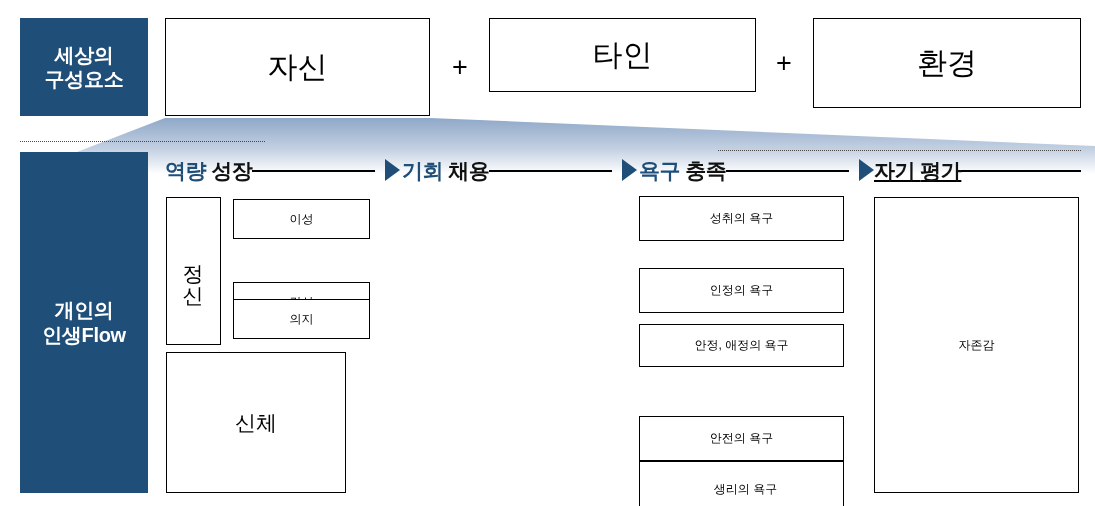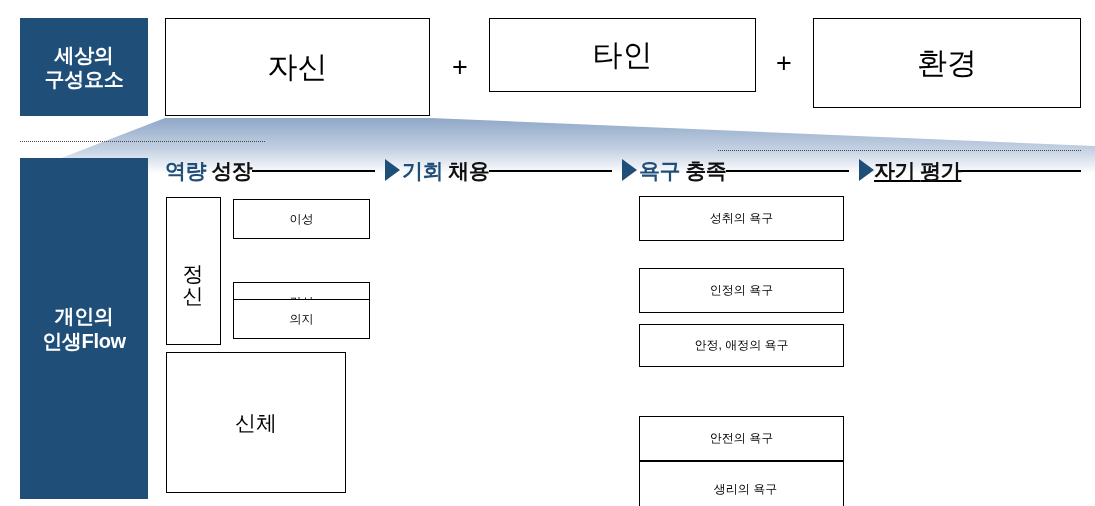--- a/index.html
+++ b/index.html
@@ -148,21 +148,21 @@
         <stop offset="55%" stop-color="#C3D0E2" stop-opacity="1"></stop>
         <stop offset="100%" stop-color="#FFFFFF" stop-opacity="1"></stop>
       </linearGradient>
     </defs>
     <polygon points="165,2 430,2 1095,30 1095,58 20,58" fill="url(#funnelGrad)"></polygon>
   </svg>
 
   <hr class="abs dotted-rule" style="left:20px; top:133px; width:245px;">
   <hr class="abs dotted-rule" style="left:718px; top:142px; width:363px;">
 
-  <div class="abs navy-label" style="left:20px; top:158px; width:128px; height:341px; font-size:20px;">
+  <div class="abs navy-label" style="left:20px; top:152px; width:128px; height:341px; font-size:20px;">
     <span class="ln">개인의</span>
     <span class="ln">인생Flow</span>
   </div>
 
   <div class="abs col-head" style="left:165px; top:152px; width:210px; height:38px;">
     <div class="ht">
       <span class="w-blue">역량</span>
       <span class="w-dark">성장</span>
     </div>
     <div class="col-rule"></div>
@@ -227,14 +227,17 @@
   <div class="abs obox thin f20" style="left:639px; top:324px; width:205px; height:43px;">
     <span>안정, 애정의 욕구</span>
   </div>
   <div class="abs obox thin f20" style="left:639px; top:386px; width:205px; height:45px;margin-top:30px;">
     <span>안전의 욕구</span>
   </div>
   <div class="abs obox thin f20" style="left:639px; top:461px; width:205px; height:56px;padding-left:8px;">
     <span>생리의 욕구</span>
   </div>
 
+  <div class="abs obox f20" style="left:874px; top:197px; width:205px; height:296px;">
+    <span>자존감</span>
+  </div>
 
 </div>
 
 </body></html>

